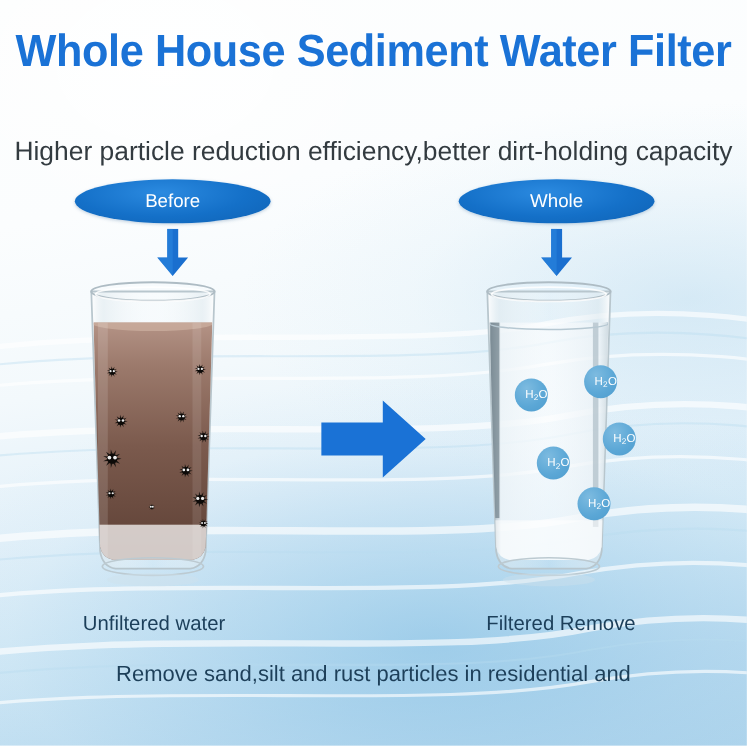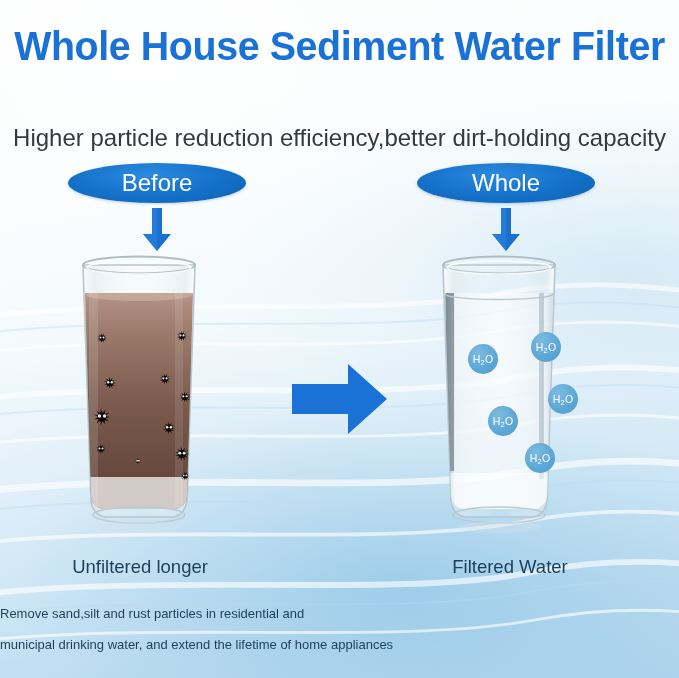--- a/index.html
+++ b/index.html
@@ -66,21 +66,21 @@
   .subtitle div { white-space: nowrap; }
 
   
   .pill {
     position: absolute;
     width: 178px;
     height: 40px;
     border-radius: 50% / 50%;
     background: radial-gradient(ellipse at 44% 30%, #2b8ae0 0%, #1470c8 55%, #0f62b4 100%);
     color: #ffffff;
-    font-size: 24px;
+    font-size: 17px;
     line-height: 40px;
     text-align: center;
     box-shadow: 0 1px 3px rgba(40,90,140,0.28);
   }
   #pill-before { left: 68px; top: 163px; }
   #pill-after  { left: 417px; top: 163px; }
 
   
   .down-arrow {
     position: absolute;
@@ -112,43 +112,44 @@
   .glass svg { width: 100%; height: 100%; display: block; overflow: visible; }
 
   .h2o-badge {
     position: absolute;
     width: 30px; height: 30px;
     border-radius: 50%;
     background: radial-gradient(circle at 36% 30%, #7dbbe0 0%, #5ba7d6 58%, #4e9ccd 100%);
     color: #ffffff;
     font-size: 10.5px;
     line-height: 30px;
-    text-align: center;
+    text-align: right;
     letter-spacing: .2px;
   }
   .h2o-badge sub { font-size: 7.5px; vertical-align: baseline; position: relative; top: 2px; }
 
   
   .caption {
     position: absolute;
     top: 556px;
     font-size: 18.5px;
     color: #1c3f5a;
     text-align: center;
     width: 260px;
   }
   #caption-left  { left: 10px; }
   #caption-right { left: 380px; }
 
   .footer {
     position: absolute;
     top: 598px;
     left: 0; right: 0;
+    text-align: center;
     color: #1d3f59;
-    font-size: 13px;
+    font-size: 20px;
     line-height: 31px;
   }
   .footer div { white-space: nowrap; }
 </style>
 </head>
 <body>
 
 <div id="poster">
 
   <div class="glow-tl"></div>
@@ -350,21 +351,20 @@
     </svg>
     <div id="h2o-layer">
         <div class="h2o-badge" style="left: 33px; top: 93px;">H<sub>2</sub>O</div>
         <div class="h2o-badge" style="left: 96px; top: 81px;">H<sub>2</sub>O</div>
         <div class="h2o-badge" style="left: 113px; top: 133px;">H<sub>2</sub>O</div>
         <div class="h2o-badge" style="left: 53px; top: 155px;">H<sub>2</sub>O</div>
         <div class="h2o-badge" style="left: 90px; top: 192px;">H<sub>2</sub>O</div>
       </div>
   </div>
 
-  <div class="caption" id="caption-left">Unfiltered longer</div>
-  <div class="caption" id="caption-right">Filtered  Water</div>
+  <div class="caption" id="caption-left">Unfiltered water</div>
+  <div class="caption" id="caption-right">Filtered  Remove</div>
 
   <div class="footer">
     <div>Remove sand,silt and rust particles in residential and</div>
-    <div>municipal drinking water, and extend the lifetime of home appliances</div>
   </div>
 
 </div>
 
 </body></html>

